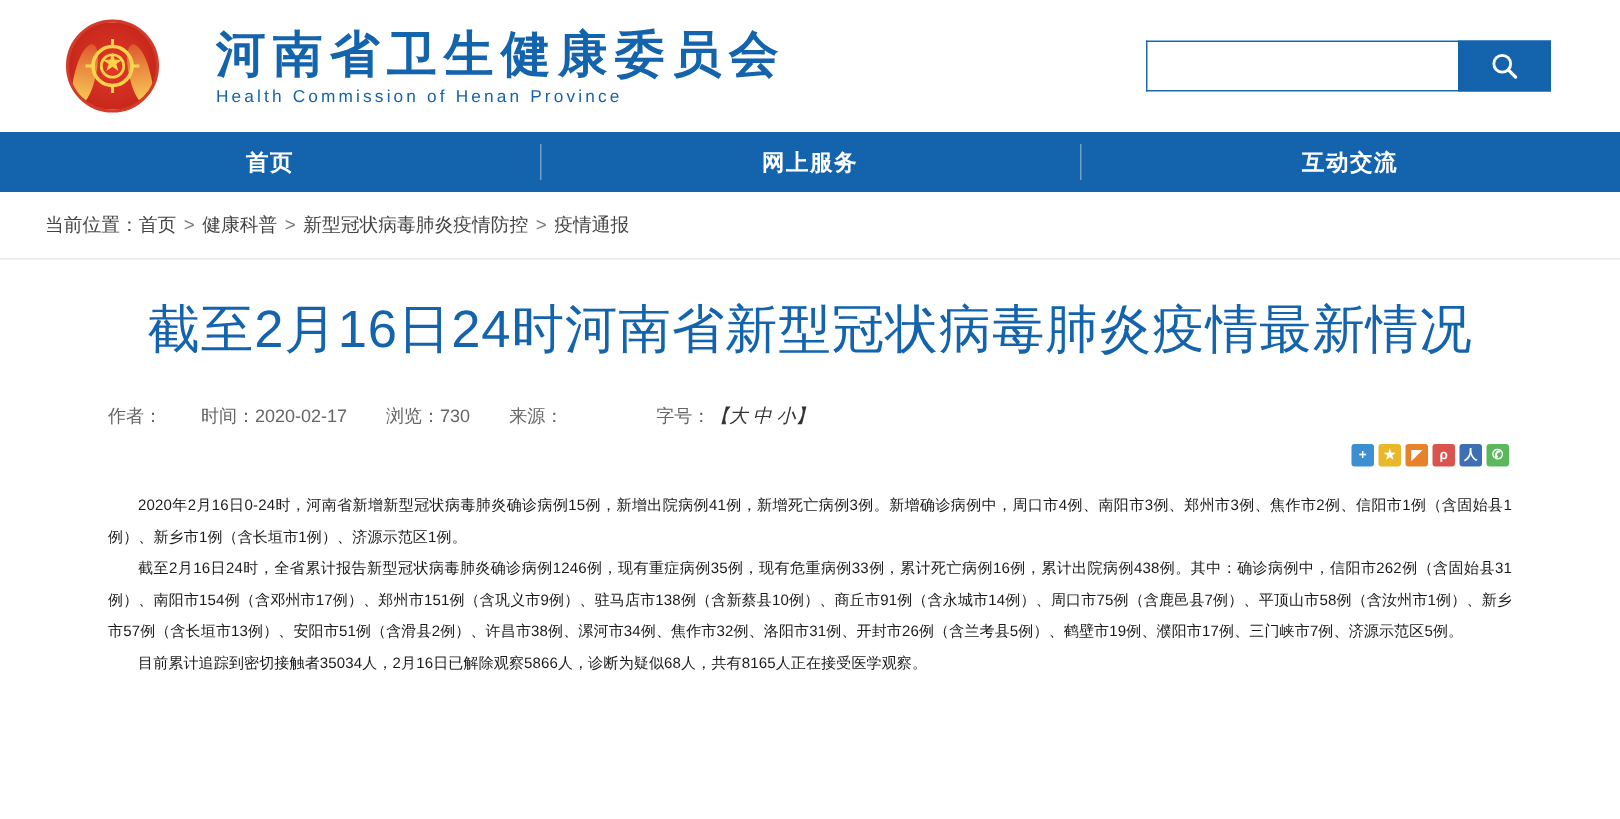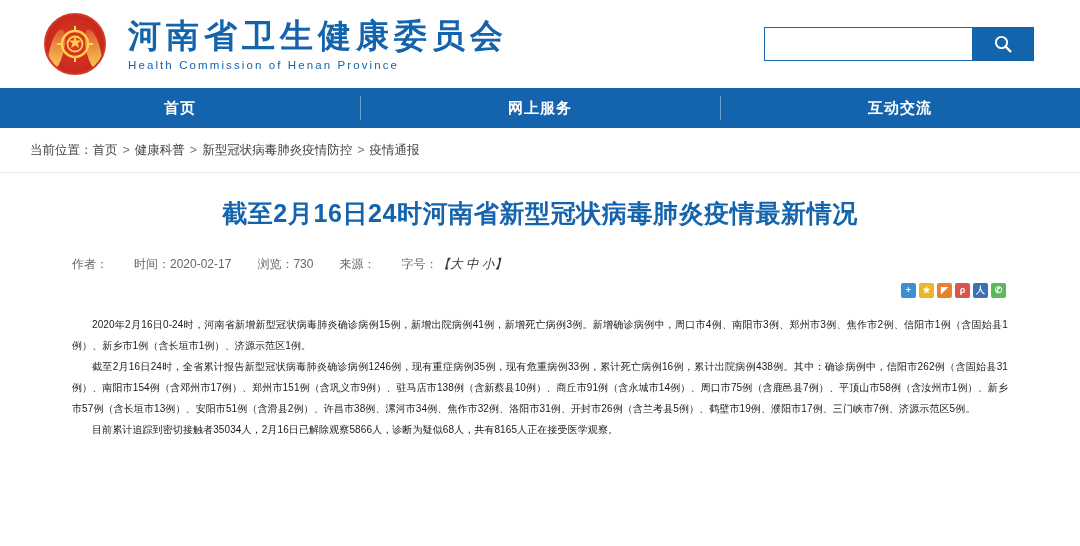--- a/index.html
+++ b/index.html
@@ -48,21 +48,21 @@
   .emblem .wheat-l, .emblem .wheat-r {
     position: absolute;
     bottom: 4px;
     width: 14px; height: 40px;
     background: linear-gradient(to top, rgba(255,215,90,.95), rgba(255,215,90,.25));
     border-radius: 50% 50% 40% 40%;
   }
   .emblem .wheat-l { left: 4px; transform: rotate(14deg); }
   .emblem .wheat-r { right: 4px; transform: rotate(-14deg); }
 
-  .title-block { margin-left: 22px; }
+  .title-block { margin-left: 38px; }
   .title-cn {
     color: #1463ad;
     font-size: 33px;
     font-weight: bold;
     letter-spacing: 5px;
     line-height: 1.14;
     white-space: nowrap;
   }
   .title-en {
     color: #1463ad;
@@ -142,34 +142,34 @@
   .crumb-bar .sep { margin: 0 5px; color: #777; }
   .crumb-bar a { color: #444; text-decoration: none; cursor: pointer; }
 
   
   .article {
     padding: 24px 72px 0 72px;
   }
   .art-title {
     text-align: center;
     color: #1463ad;
-    font-size: 25px;
-    font-weight: bold;
+    font-size: 35px;
+    font-weight: normal;
     letter-spacing: 0.6px;
     line-height: 1.3;
   }
   .art-meta {
     margin-top: 26px;
     display: flex;
     align-items: baseline;
     font-size: 12px;
     color: #666;
     gap: 26px;
   }
-  .art-meta .fs-label { color: #666; }
+  .art-meta .fs-label { color: #666; margin-left: 36px; }
   .art-meta .fs-sizes { color: #333; font-size: 12.5px; font-style: italic; }
 
   .share-row {
     margin-top: 10px;
     display: flex;
     justify-content: flex-end;
     gap: 3px;
     padding-right: 2px;
   }
   .share-ico {

